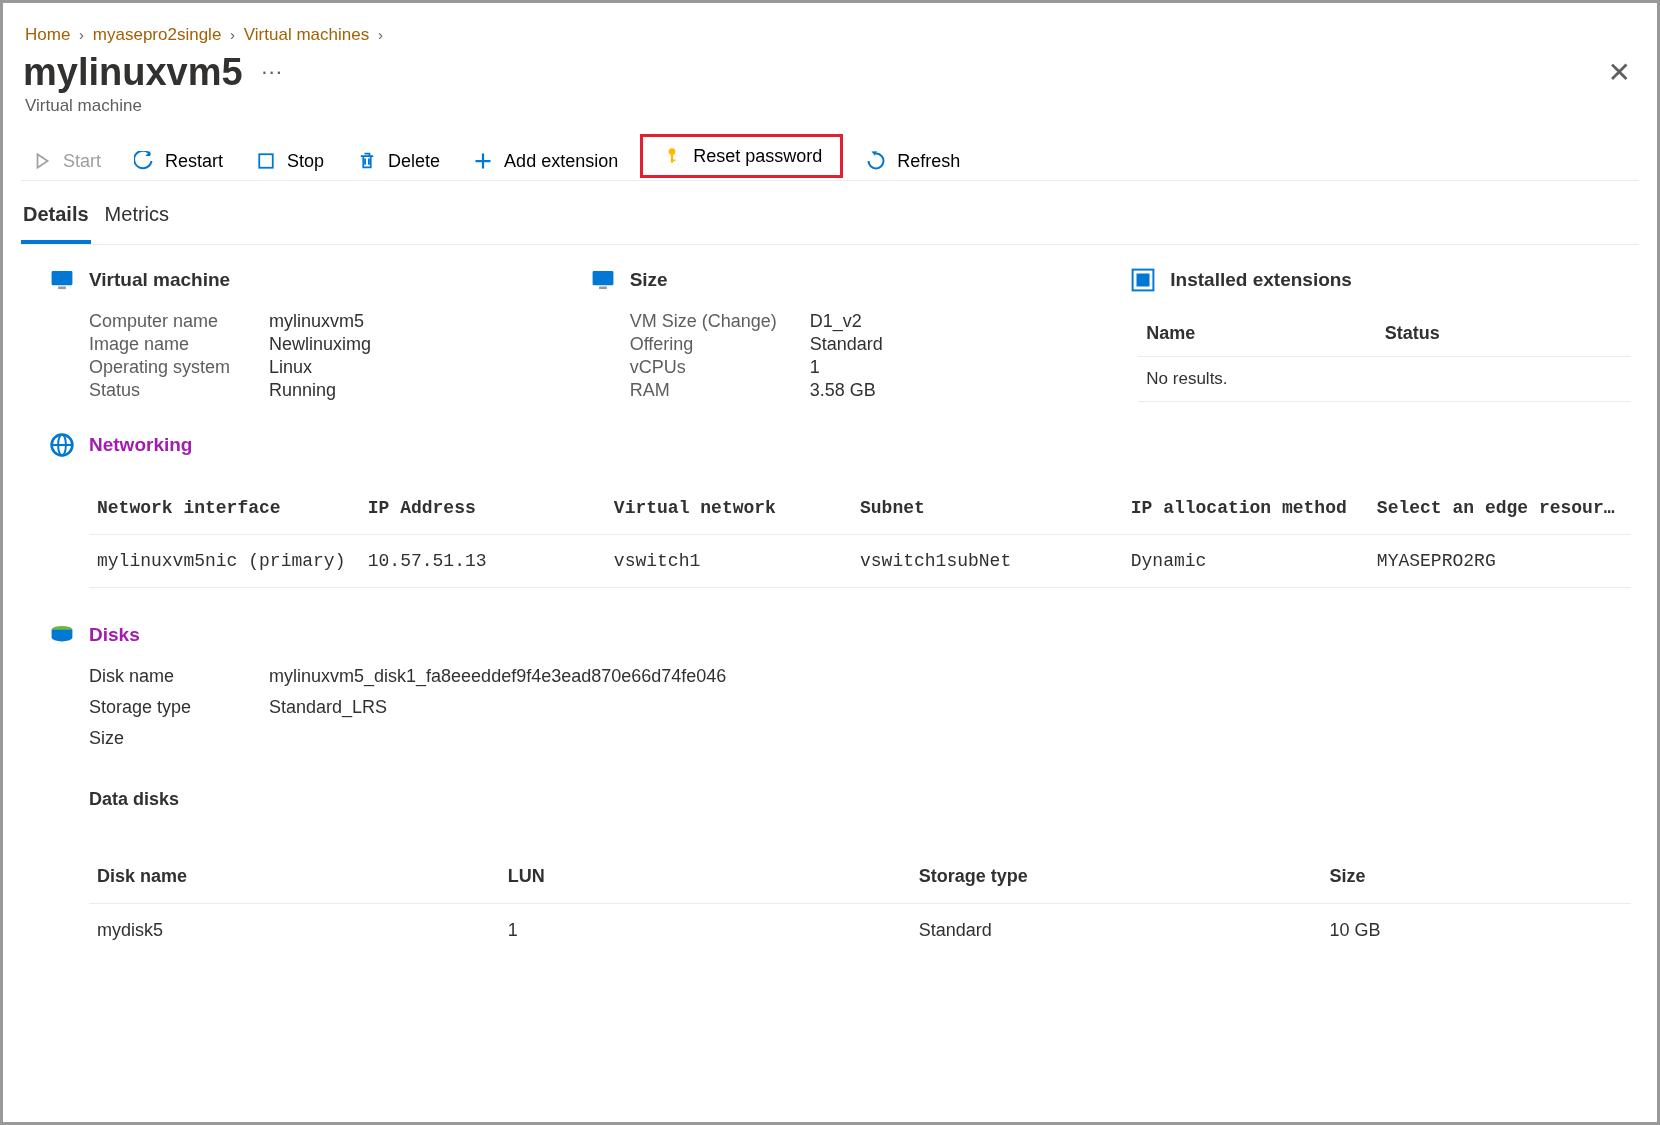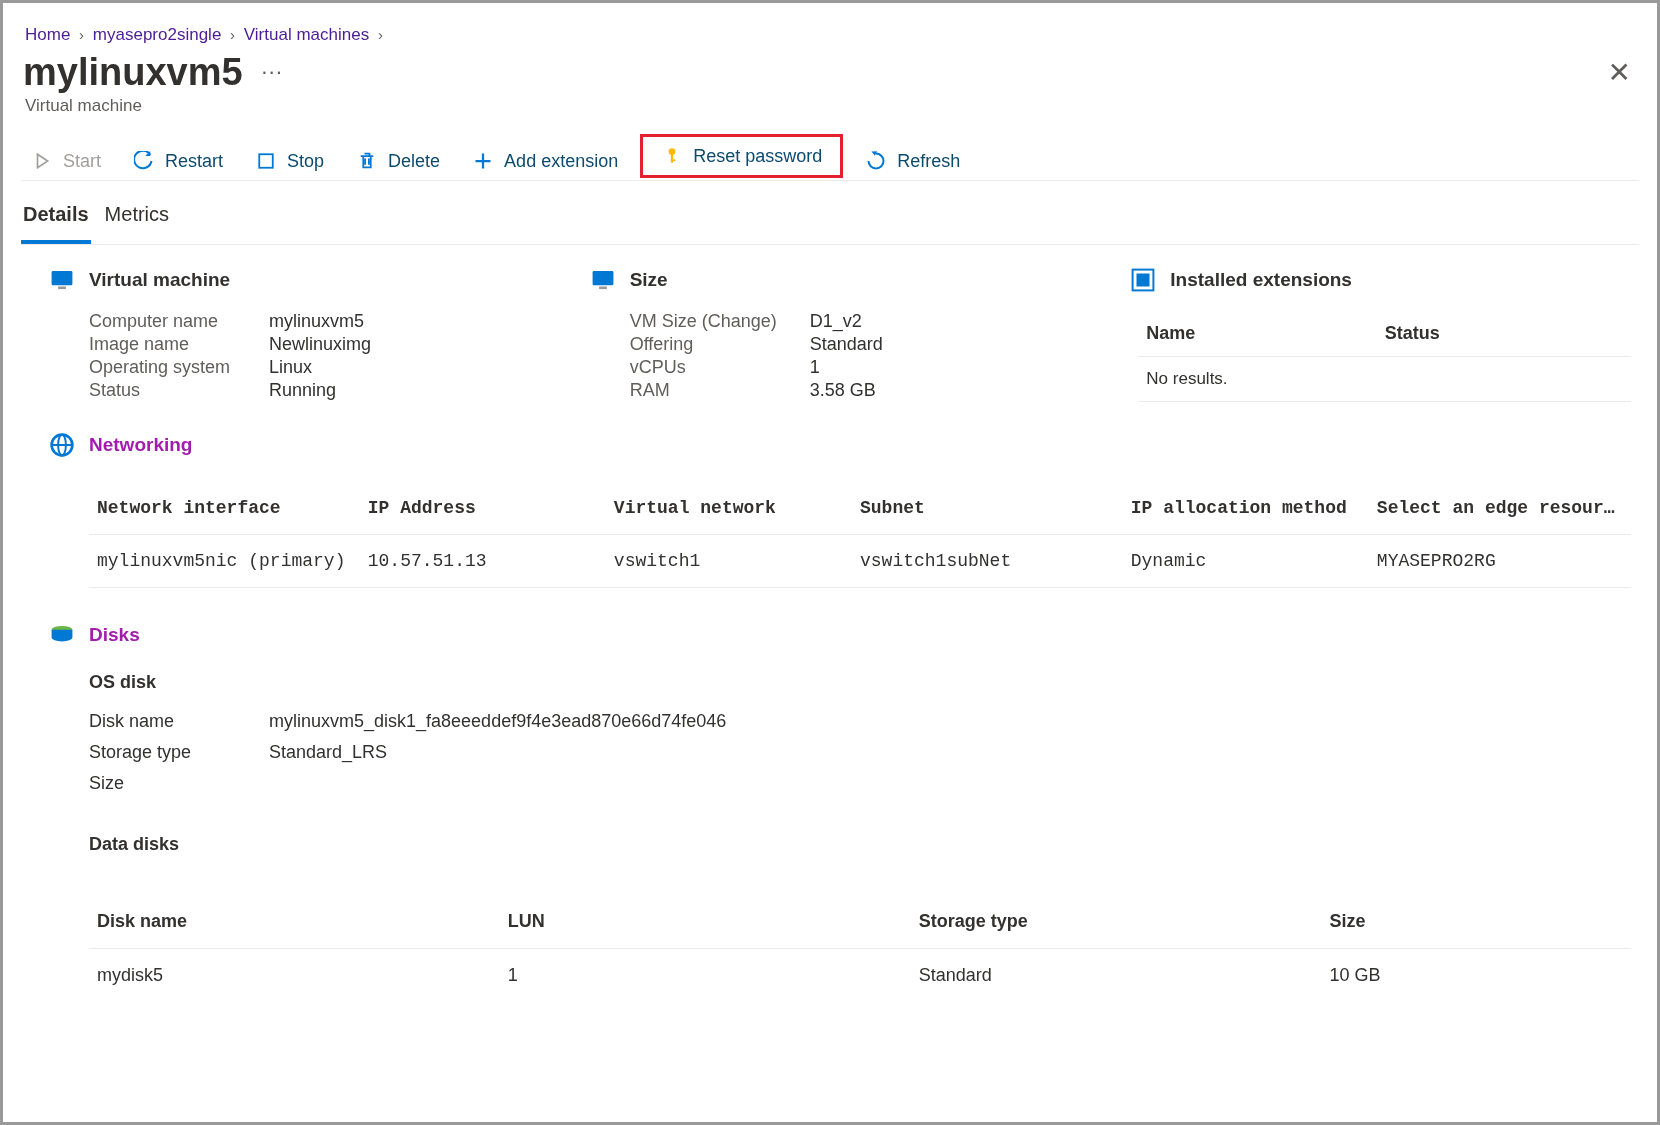--- a/index.html
+++ b/index.html
@@ -9,29 +9,29 @@
     color: #323130;
     background: #fff;
     border: 3px solid #999;
     width: 1660px;
     height: 1125px;
     overflow: hidden;
     padding: 0;
   }
   .container { padding: 12px 18px 18px 18px; }
   .breadcrumb { font-size: 17px; color: #0078d4; margin: 10px 0 6px 4px; }
-  .breadcrumb a { color: #4c1d95; text-decoration: none; cursor: pointer; }
+  .breadcrumb a { color: #a16207; text-decoration: none; cursor: pointer; }
   .title-row { display: flex; align-items: center; justify-content: space-between; margin-top: 4px;}
   .title-left { display: flex; align-items: baseline; gap: 18px; }
   .page-title { font-size: 38px; font-weight: 600; color: #323130; margin-left: 2px;}
   .title-dots { color: #605e5c; font-size: 22px; position: relative; top: -6px;}
   .close-x { font-size: 28px; color: #605e5c; cursor: pointer; padding: 0 8px;}
   .subtitle { font-size: 17px; color: #605e5c; margin: 2px 0 18px 4px;}
   .toolbar { display: flex; align-items: flex-end; gap: 12px; border-bottom: 1px solid #edebe9; padding-bottom: 2px; margin-bottom: 2px; }
-  .tbtn { display: inline-flex; align-items: center; gap: 10px; font-size: 18px; color: #0c4a6e; padding: 6px 10px; cursor: pointer; }
+  .tbtn { display: inline-flex; align-items: center; gap: 10px; font-size: 18px; color: #000000; padding: 6px 10px; cursor: pointer; }
   .tbtn.disabled { color: #a19f9d; }
   .tbtn .ico { width: 22px; height: 22px; display: inline-flex; align-items: center; justify-content: center; color: #0078d4; }
   .tbtn.disabled .ico { color: #a19f9d; }
   .tbtn.highlighted { border: 3px solid #e32030; padding: 8px 18px; }
   .tabs { display: flex; gap: 12px; border-bottom: 1px solid #edebe9; margin-top: 14px; }
   .tab { font-size: 20px; padding: 8px 2px 14px 2px; cursor: pointer; color: #323130; }
   .tab.active { font-weight: 600; border-bottom: 4px solid #0078d4; color: #323130;}
   .content { padding: 22px 8px 0 28px; }
   .cols3 { display: grid; grid-template-columns: 1fr 1fr 1fr; gap: 40px; }
   .section-hdr { display: flex; align-items: center; gap: 14px; margin-bottom: 18px; }
@@ -252,21 +252,20 @@
     <div class="disks-section">
       <div class="section-hdr">
         <span class="sec-icon">
           <svg width="26" height="26" viewBox="0 0 20 20">
               <ellipse cx="10" cy="6" rx="8" ry="3" fill="#6bb644"></ellipse>
               <path d="M2 6 V12 A8 3 0 0 0 18 12 V6" fill="#0078d4"></path>
             </svg>
         </span>
         <span class="section-title link">Disks</span>
       </div>
-      <div class="os-disk-head">OS disk</div>
       <div class="disk-kv">
         <div class="k">Disk name</div>
         <div class="v">mylinuxvm5_disk1_fa8eeeddef9f4e3ead870e66d74fe046</div>
         <div class="k">Storage type</div>
         <div class="v">Standard_LRS</div>
         <div class="k">Size</div>
       </div>
       <div class="data-disk-head">Data disks</div>
       <div class="data-table">
         <div class="thead">

